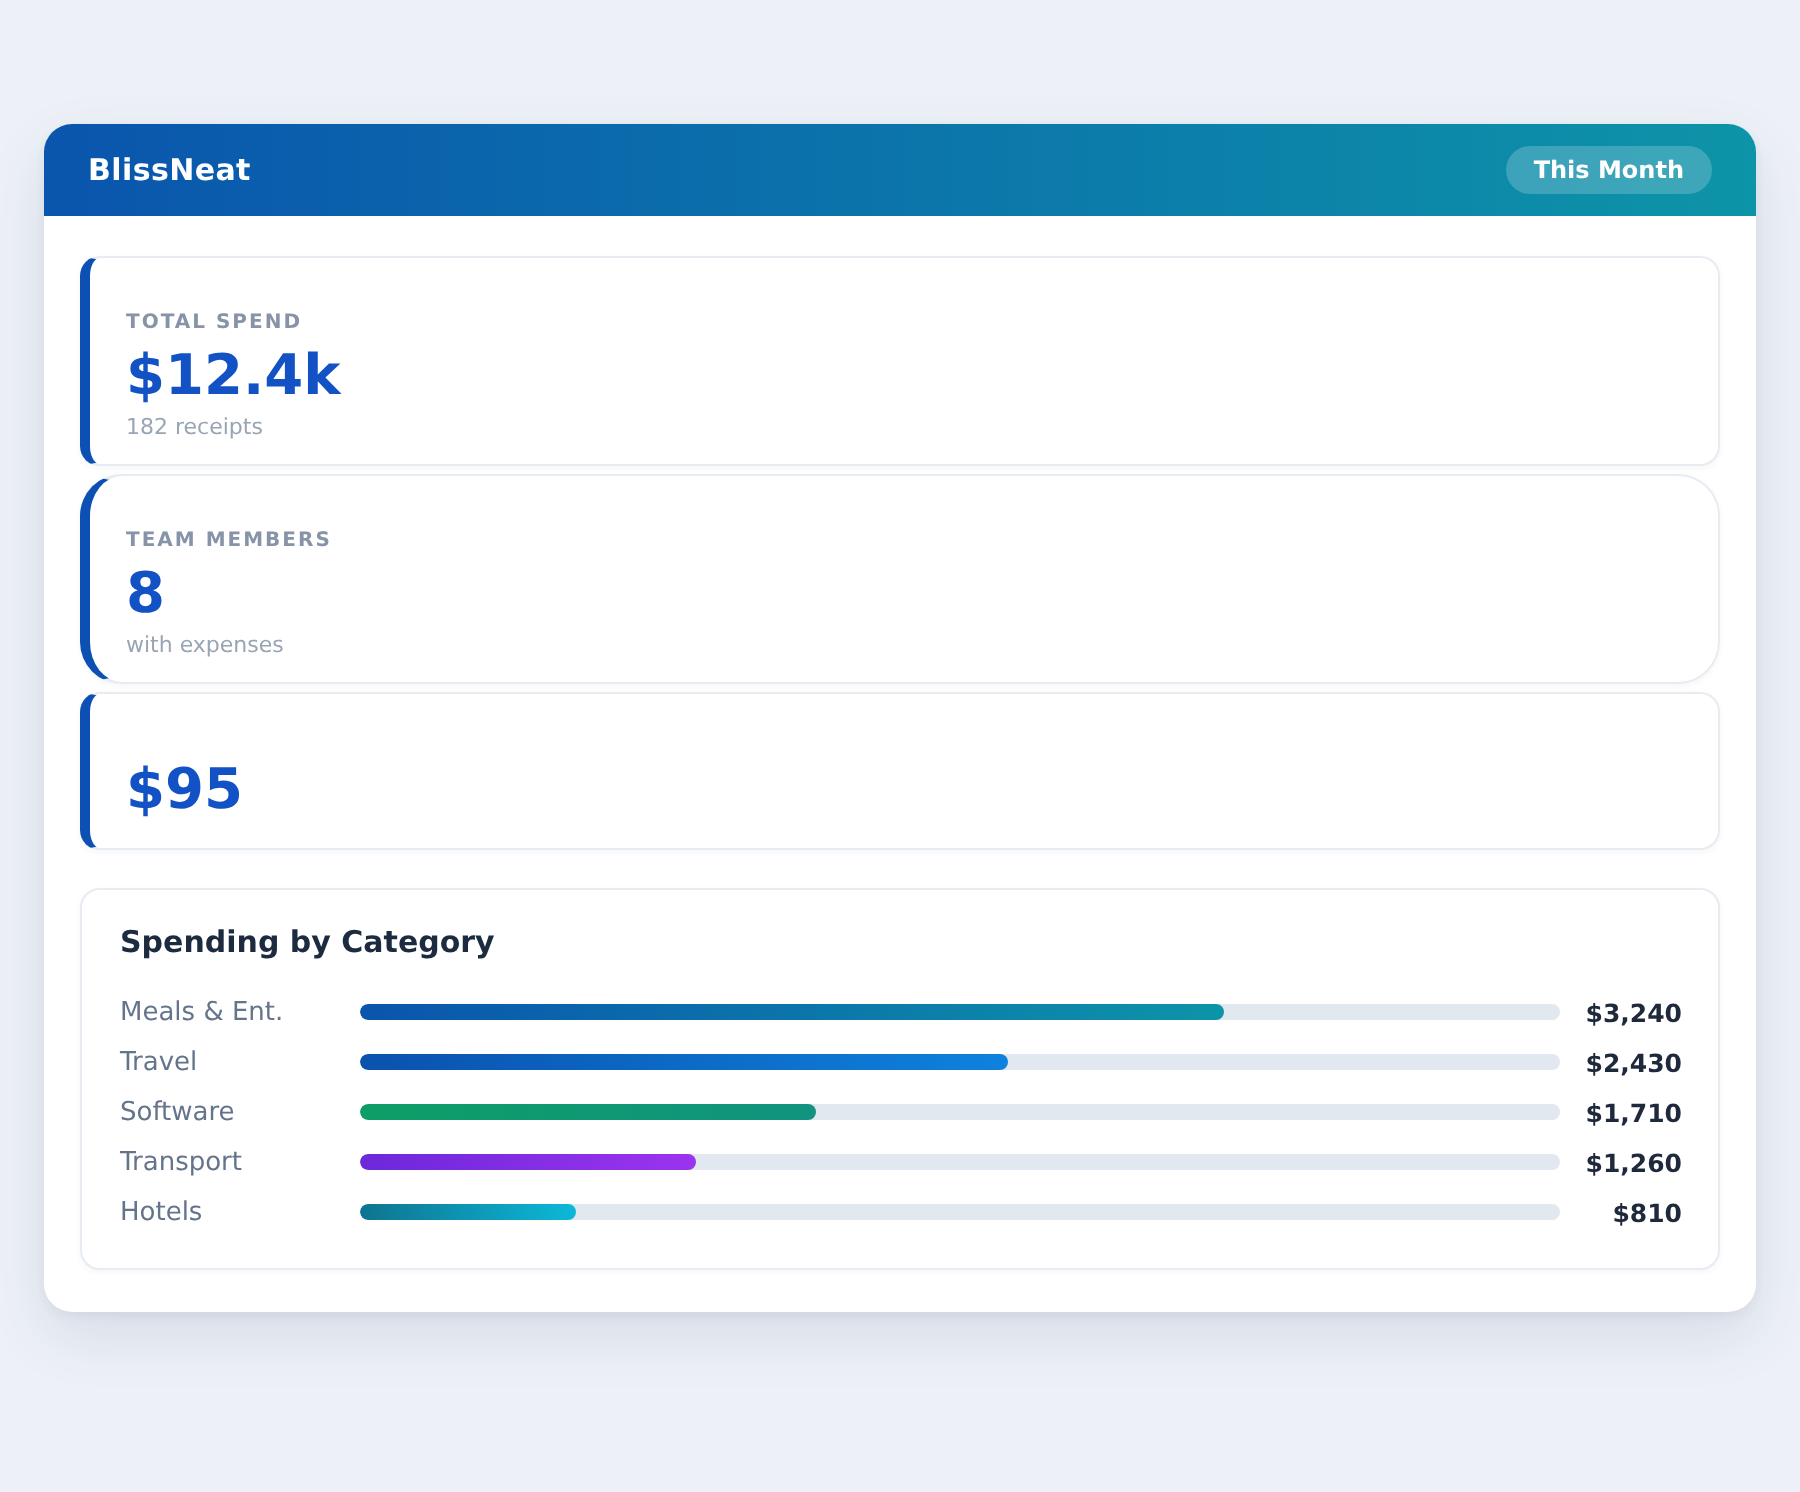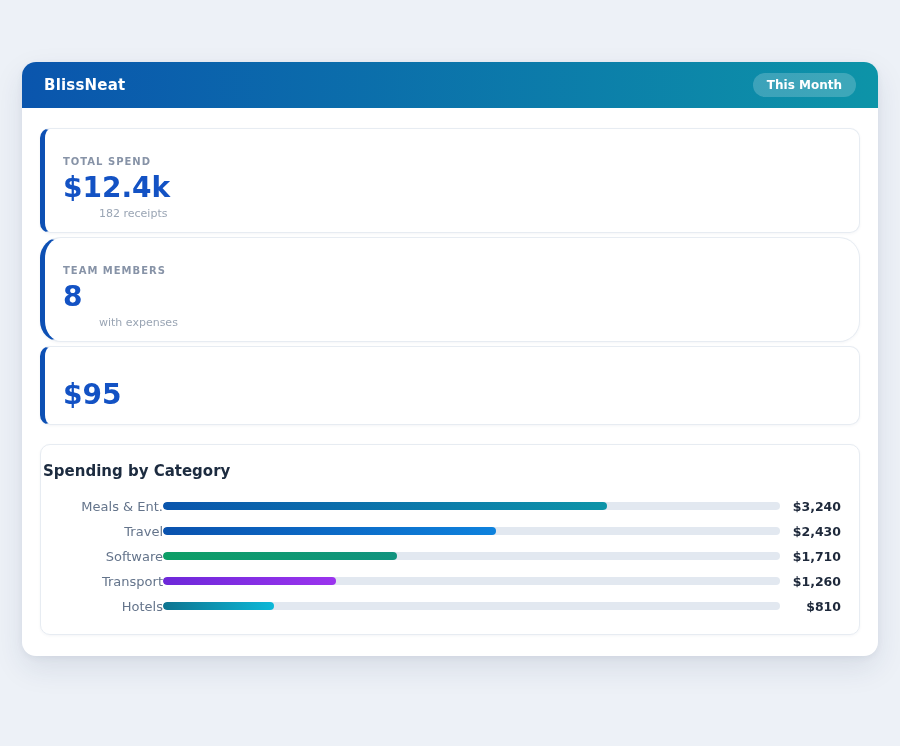--- a/index.html
+++ b/index.html
@@ -63,48 +63,46 @@
   .stat-value {
     font-size: 28px;
     font-weight: bold;
     margin-top: 5px;
     line-height: 1.15;
   }
   .stat-subtitle {
     font-size: 11px;
     color: #9aa5b4;
     margin-top: 3px;
-    margin-left: 36px;
   }
   .stat-subtitle:empty { display: none; }
   .spending-card {
     margin-top: 19px;
     background: #ffffff;
     border: 1px solid #e7ecf2;
     border-radius: 10px;
-    padding: 17px 18px 15px 2px;
+    padding: 17px 18px 15px 19px;
     box-shadow: 0 1px 3px rgba(30,50,90,0.05);
   }
   .spending-title {
     font-size: 15px;
     font-weight: bold;
     color: #1c2b3f;
     margin-bottom: 14px;
   }
   .cat-row {
     display: flex;
     align-items: center;
     height: 25px;
   }
   .cat-label {
     width: 120px;
     flex: 0 0 120px;
     font-size: 13px;
     color: #64748b;
-    text-align: right;
   }
   .cat-track {
     flex: 1 1 auto;
     height: 8px;
     background: #e2e8f0;
     border-radius: 4px;
     overflow: hidden;
     margin-right: 9px;
   }
   .cat-fill {

